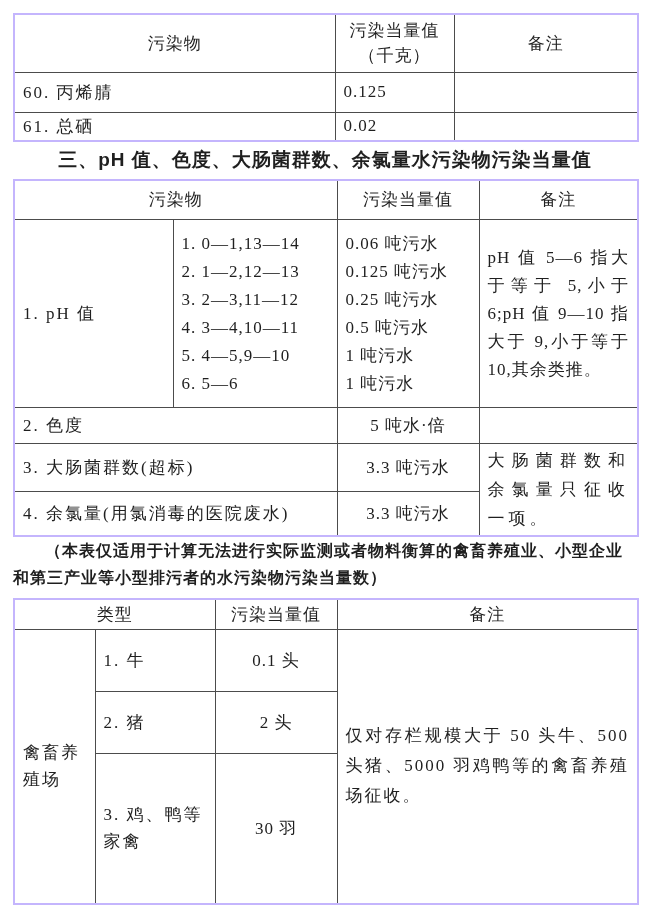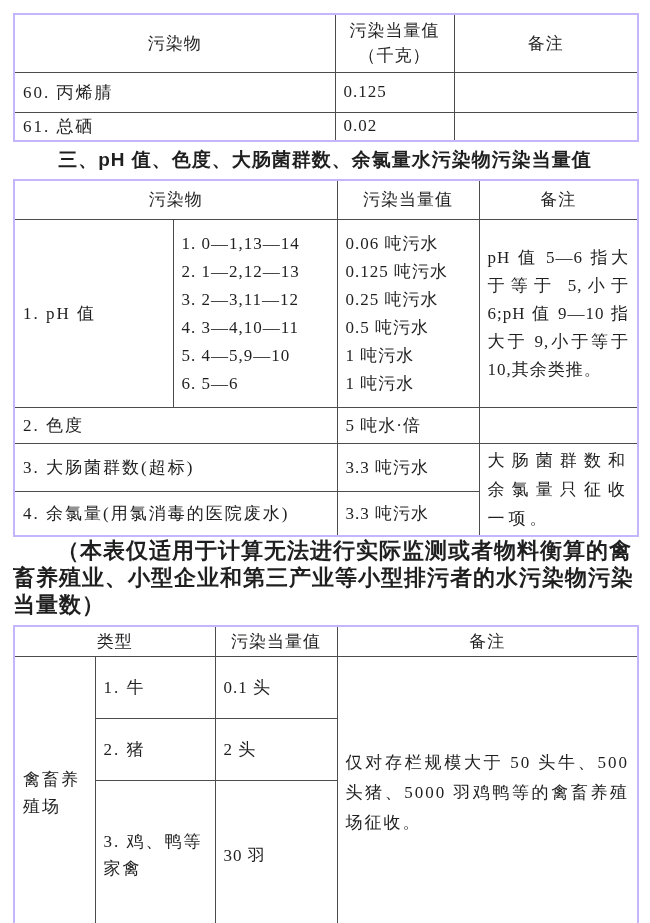--- a/index.html
+++ b/index.html
@@ -38,21 +38,21 @@
   }
   th.hdr, td.hdr {
     font-family: "Liberation Sans", "DejaVu Sans", sans-serif;
     font-weight: bold;
     text-align: center;
     font-size: 17px;
     letter-spacing: 1px;
   }
   .name-cell { text-align: left; letter-spacing: 2px; }
   .val-center { text-align: left; letter-spacing: 1px; }
-  .val-left   { text-align: left; letter-spacing: 1px; }
+  .val-left   { text-align: center; letter-spacing: 1px; }
   .top-align  { vertical-align: top; }
   .list-cell div { line-height: 28px; white-space: nowrap; letter-spacing: 1px; }
   .note-cell {
     text-align: justify;
     line-height: 28px;
     letter-spacing: 1px;
     vertical-align: top;
     padding: 4px 8px;
   }
   .note-wide {
@@ -80,21 +80,21 @@
     font-size: 19px;
     text-align: center;
     line-height: 26px;
     margin: 5px 0 6px 0;
     letter-spacing: 1px;
   }
   .section-title.second { margin: 4px 0 2px 0; }
   .subtitle {
     font-family: "Liberation Sans", "DejaVu Sans", sans-serif;
     font-weight: bold;
-    font-size: 22px;
+    font-size: 16px;
     line-height: 27px;
     text-indent: 2em;
     margin: 0 0 7px 0;
     letter-spacing: 1px;
   }
   
   #table1 .c1 { width: 321px; }
   #table1 .c2 { width: 119px; }
   #table1 .c3 { width: 184px; }
   #table1 tr.hrow  { height: 58px; }

